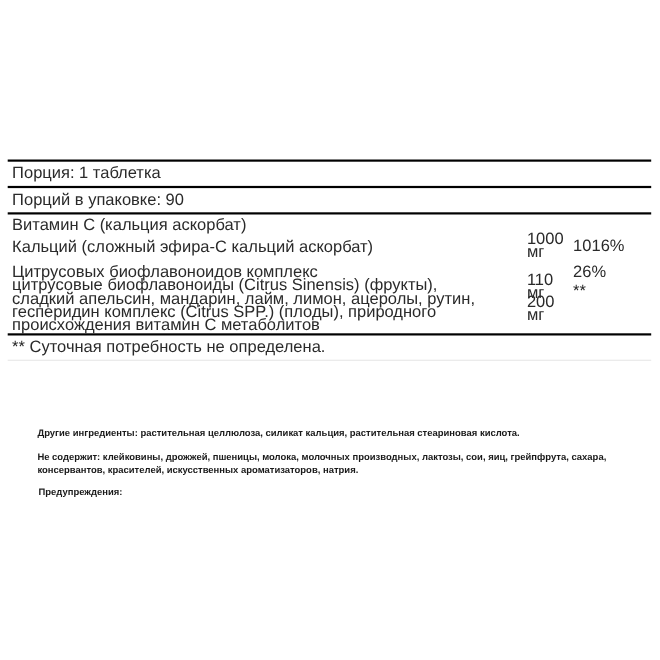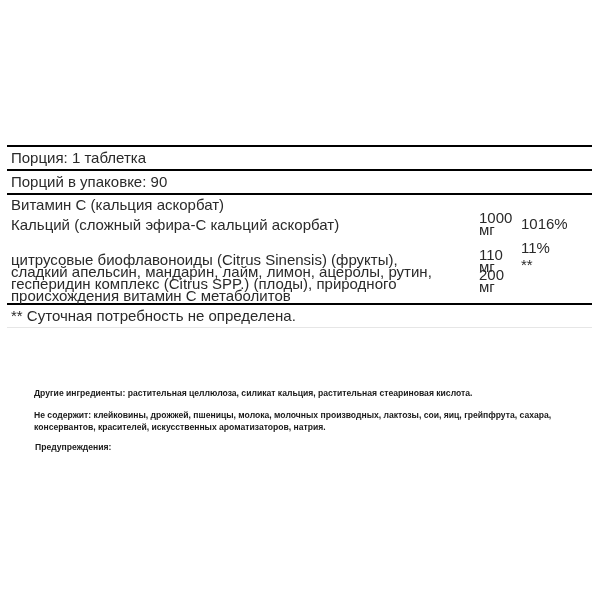--- a/index.html
+++ b/index.html
@@ -28,22 +28,23 @@
     <span>Порция: 1 таблетка</span>
   </div>
   <div class="row simple">
     <span>Порций в упаковке: 90</span>
   </div>
   <div class="row body-rows">
     <div class="nm" style="top:24px">Кальций (сложный эфира-С кальций аскорбат)</div>
     <div class="nm" style="top:4px">Витамин С (кальция аскорбат)</div>
     <div class="v" style="top:17px">1000 мг</div>
     <div class="p" style="top:23px">1016%</div>
+    <div class="nm" style="top:47px">Цитрусовых биофлавоноидов комплекс</div>
     <div class="v" style="top:54px">110 мг</div>
-    <div class="p" style="top:47px">11%</div>
+    <div class="p" style="top:47px">26%</div>
     <div class="nm" style="top:59px; width:440px">цитрусовые биофлавоноиды (Citrus Sinensis) (фрукты), сладкий апельсин, мандарин, лайм, лимон, ацеролы, рутин, гесперидин комплекс (Citrus SPP.) (плоды), природного происхождения витамин С метаболитов</div>
     <div class="v" style="top:74px">200 мг</div>
     <div class="p" style="top:64px">**</div>
   </div>
   <div class="row footnote last">
     <span>** Суточная потребность не определена.</span>
   </div>
 </div>
 
 <div class="extra" style="top:387px">Другие ингредиенты: растительная целлюлоза,  силикат кальция, растительная стеариновая кислота.</div>

